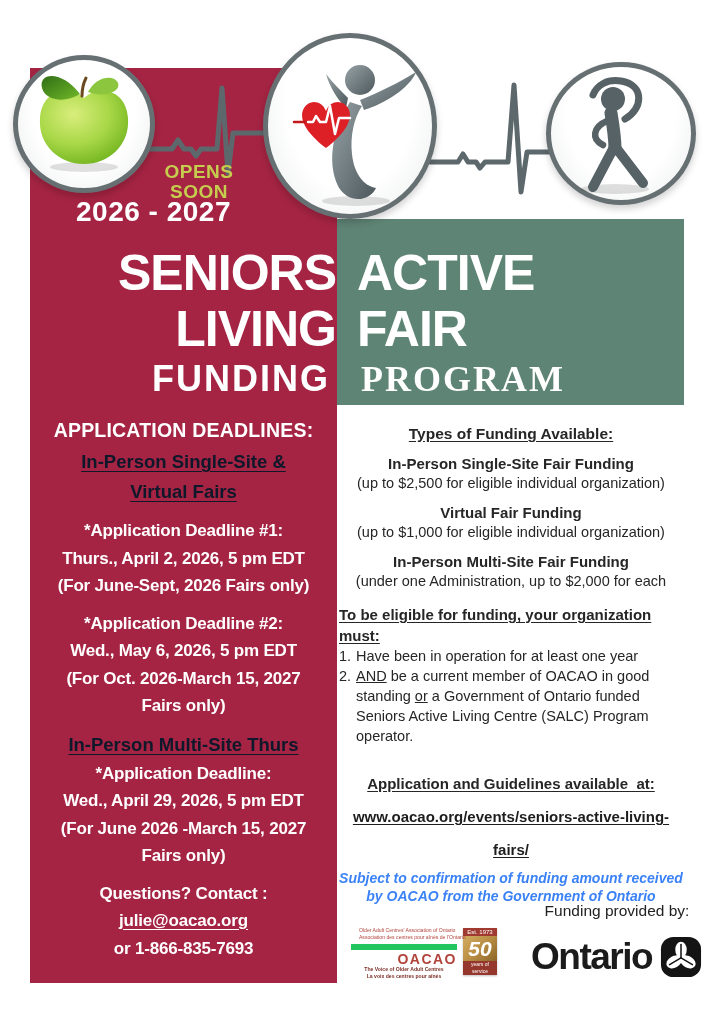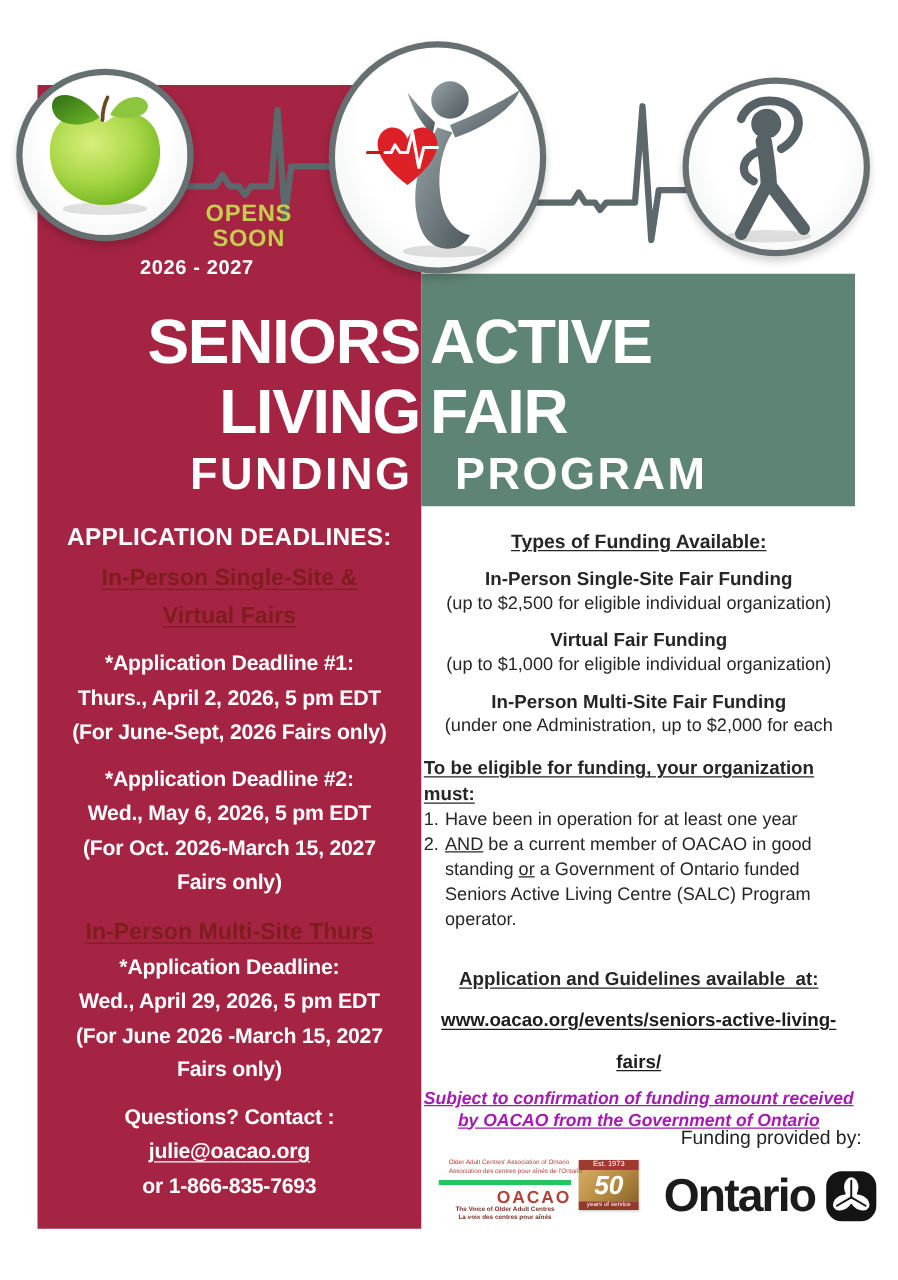--- a/index.html
+++ b/index.html
@@ -18,36 +18,36 @@
         background:radial-gradient(ellipse at 50% 35%, #ffffff 55%, #f4f5f5 78%, #e1e4e5 100%);
         box-shadow:0 4px 7px rgba(0,0,0,.18);}
   #oval-apple{left:13px;top:55px;width:132px;height:128px;}
   #oval-heart{left:263px;top:33px;width:164px;height:176px;}
   #oval-exercise{left:546px;top:62px;width:140px;height:133px;}
   .oval svg{position:absolute;left:0;top:0;width:100%;height:100%;}
 
   
   .opens{position:absolute;left:156px;top:162px;width:86px;z-index:5;text-align:center;
          color:#C6CC4D;font-weight:700;font-size:19px;line-height:20px;letter-spacing:.5px;}
-  .years{position:absolute;left:76px;top:206px;z-index:5;color:#fff;font-weight:700;
-         font-size:16px;letter-spacing:.5px;margin-left:36px;}
-
-  
-  .t1,.t2{position:absolute;z-index:5;color:#fff;font-weight:700;line-height:1;white-space:nowrap;}
+  .years{position:absolute;left:76px;top:196px;z-index:5;color:#fff;font-weight:700;
+         font-size:28px;letter-spacing:.5px;}
+
+  
+  .t1,.t2{position:absolute;z-index:5;color:#fff;font-weight:700;line-height:1;white-space:nowrap;margin-left:13px;}
   .t1{font-size:50px;letter-spacing:-1px;}
   .t2{font-size:36px;letter-spacing:2px;}
   #t-seniors{top:248px;right:382px;} #t-active{top:248px;left:344px;}
   #t-living{top:304px;right:382px;}  #t-fair{top:304px;left:344px;}
-  #t-funding{top:361px;right:388px;} #t-program{top:361px;left:364px;}
+  #t-funding{top:361px;right:388px;} #t-program{top:361px;left:348px;font-family:Liberation Serif, serif;}
 
   
   .leftcol{position:absolute;left:34px;top:417px;width:299px;z-index:5;text-align:center;color:#fff;}
   .leftcol .line{white-space:nowrap;}
   .dl-heading{font-size:19.5px;font-weight:700;letter-spacing:.2px;line-height:26px;text-align:center;}
-  .lime{color:#7f1d1d;font-weight:700;font-size:18.5px;line-height:30px;
+  .lime{color:#0f172a;font-weight:700;font-size:18.5px;line-height:30px;
         text-decoration:underline;text-underline-offset:3px;}
   .limeblock{margin-top:4px;}
   .wl{font-size:17px;font-weight:700;line-height:27.5px;letter-spacing:-.2px;}
   .para{margin-top:10px;}
   .prewrap{white-space:pre-wrap;}
 
   
   .rightcol{position:absolute;left:339px;top:424px;width:344px;z-index:5;text-align:center;color:#262626;}
   .rightcol .nw{white-space:nowrap;}
   .rc-h{font-size:15.5px;font-weight:700;text-decoration:underline;text-underline-offset:2px;line-height:20px;}
@@ -56,31 +56,31 @@
   .fund-det{font-size:14.5px;line-height:19px;}
   .elig{text-align:left;margin-top:13px;font-size:14.5px;line-height:20px;}
   .elig-h{font-weight:700;font-size:15px;line-height:21px;text-decoration:underline;text-underline-offset:2px;}
   .item-line{white-space:pre-wrap;display:flex;}
   .inum{width:17px;flex:none;}
   .icont{padding-left:17px;white-space:pre-wrap;}
   .u{text-decoration:underline;}
   .app-h{margin-top:28px;font-size:15px;font-weight:700;text-decoration:underline;
          text-underline-offset:2px;line-height:20px;}
   .url{font-size:15px;font-weight:700;text-decoration:underline;text-underline-offset:2px;line-height:21px;color:#1d1d1d;margin-top:12px;}
-  .note{margin-top:10px;font-size:14px;font-weight:700;font-style:italic;line-height:17.5px;color:#a21caf;text-decoration:underline;}
+  .note{margin-top:10px;font-size:14px;font-weight:700;font-style:italic;line-height:17.5px;color:#3b82f6;}
 
   
   .oacao{position:absolute;left:351px;top:928px;width:158px;z-index:5;display:flex;gap:6px;align-items:flex-start;}
   .oacao-left{width:106px;color:#b2433b;}
   .tiny{font-size:6px;line-height:7px;transform:scale(.85);transform-origin:50% 0;white-space:nowrap;text-align:center;}
   .acronym{font-size:14px;font-weight:700;letter-spacing:1.5px;text-align:right;color:#b2433b;
-           border-top:4px solid #22c55e;margin-top:2px;padding-top:1px;line-height:16px;}
+           border-top:6px solid #22c55e;margin-top:2px;padding-top:1px;line-height:16px;}
   .tiny2{font-size:6px;line-height:7px;font-weight:700;color:#7c2f28;transform:scale(.85);
          transform-origin:50% 0;white-space:nowrap;text-align:center;}
-  .badge{width:48px;flex:none;box-shadow:0 1px 2px rgba(0,0,0,.25);}
+  .badge{width:34px;flex:none;box-shadow:0 1px 2px rgba(0,0,0,.25);}
   .badge-est{background:#a03a31;color:#fff;font-size:6px;line-height:8px;text-align:center;}
   .badge-mid{background:linear-gradient(135deg,#d2ab62 0%,#b98e44 50%,#8a6326 100%);
              color:#fff;font-size:21px;font-weight:700;font-style:italic;text-align:center;line-height:25px;}
   .badge-svc{background:#96372e;color:#fff;font-size:5px;line-height:7px;text-align:center;}
 
   .funding-by{position:absolute;left:521px;top:902px;width:192px;z-index:5;text-align:center;
               font-size:15.5px;color:#222;}
   .ontario{position:absolute;left:531px;top:936px;z-index:5;display:flex;align-items:center;gap:8px;}
   .ontario-text{font-size:37px;font-weight:700;color:#1b1b1b;letter-spacing:-1.5px;line-height:42px;}
 </style>

